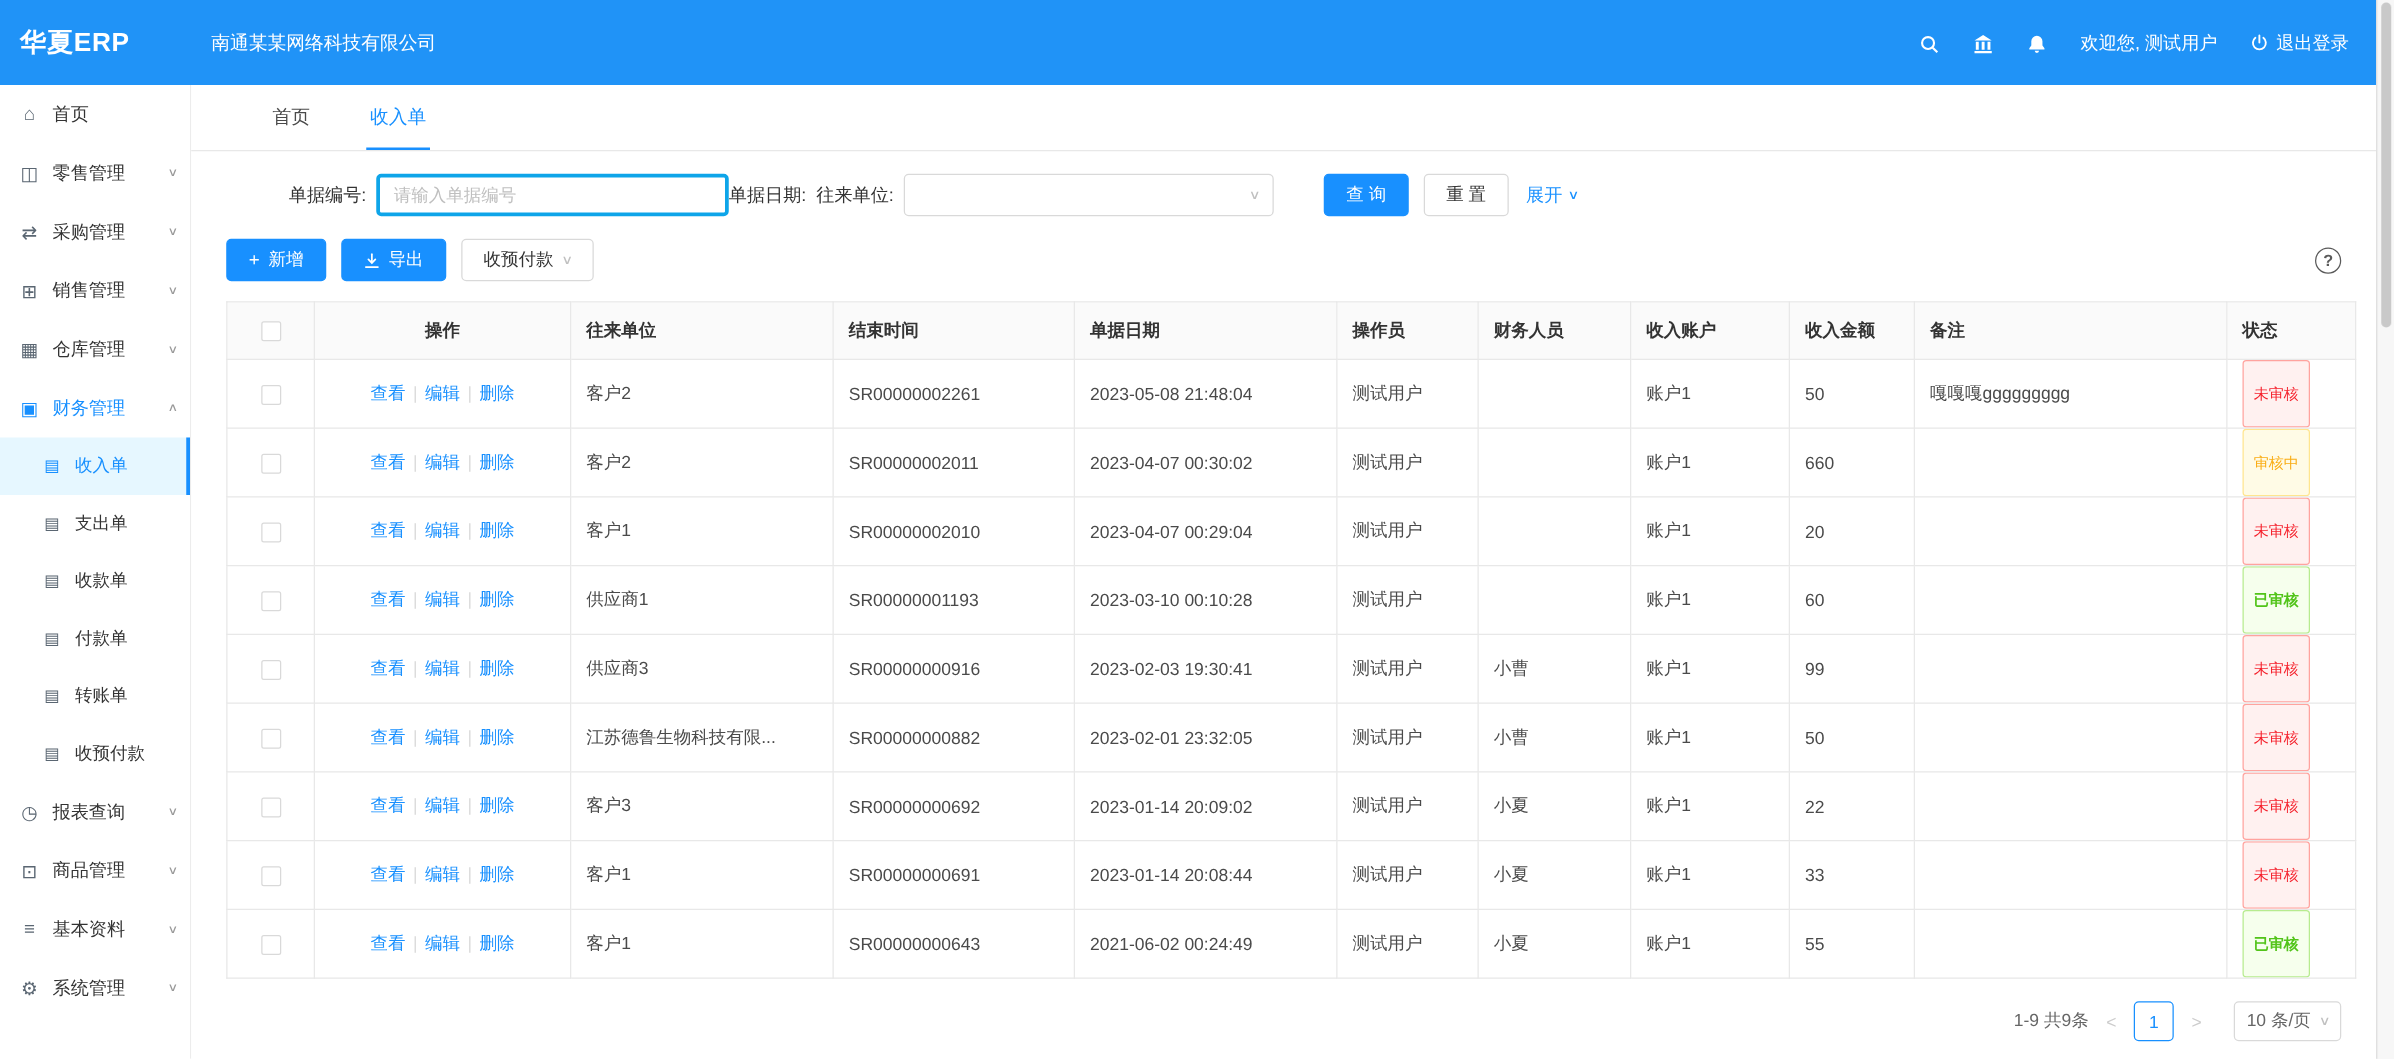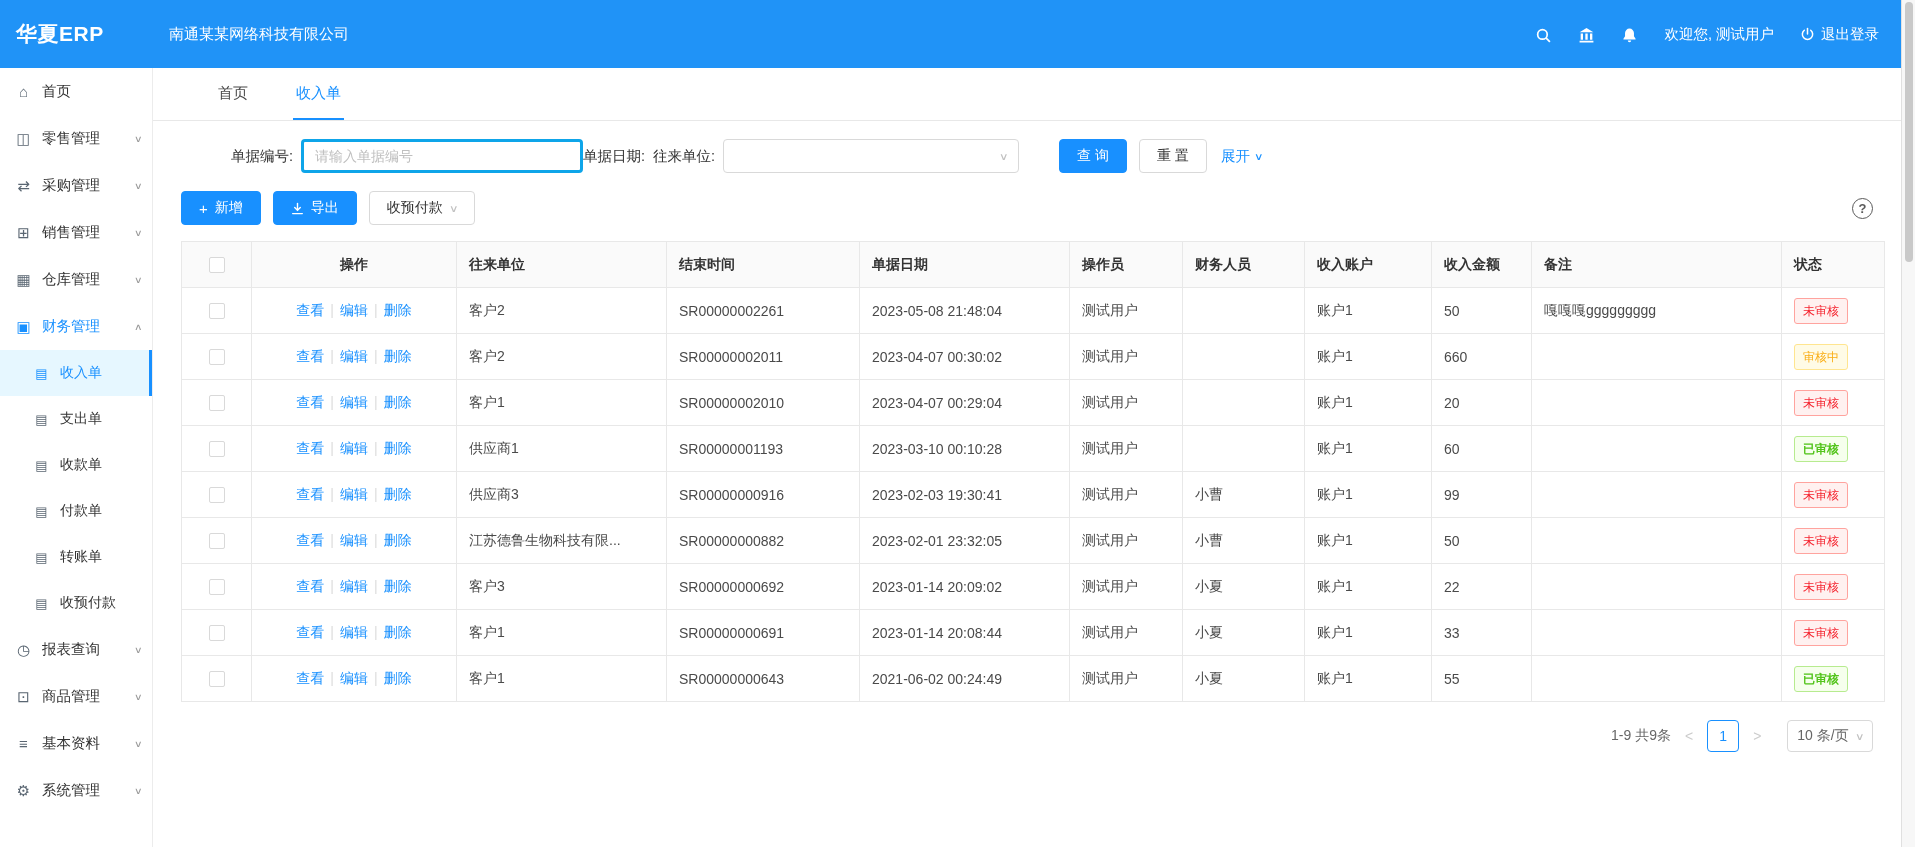--- a/index.html
+++ b/index.html
@@ -102,21 +102,21 @@
   }
   .grid th { background: #fafafa; color: #333; font-weight: bold; }
   .grid .center { text-align: center; }
   .checkbox {
     display: inline-block; width: 16px; height: 16px; border: 1px solid #d9d9d9;
     border-radius: 2px; background: #fff; vertical-align: middle; cursor: pointer;
   }
   .link { color: var(--accent); cursor: pointer; text-decoration: none; }
   .sep { color: #dcdcdc; margin: 0 6px; }
   .tag {
-    display: inline-block; padding: 3px 8px; font-size: 12px; border-radius: 3px;
+    display: inline-block; padding: 17px 8px; font-size: 12px; border-radius: 3px;
     border: 1px solid transparent; line-height: 18px;
   }
   .tag-red { color: var(--status-red, #f5222d); background: var(--status-red-bg, #fff1f0); border-color: var(--status-red-border, #ffa39e); }
   .tag-orange { color: var(--status-orange, #faad14); background: var(--status-orange-bg, #fffbe6); border-color: var(--status-orange-border, #ffe58f); }
   .tag-green { color: var(--status-green, #52c41a); background: var(--status-green-bg, #f6ffed); border-color: var(--status-green-border, #b7eb8f); font-weight: bold; }
 
   
   .pagination { display: flex; align-items: center; justify-content: flex-end; gap: 10px; padding: 18px 28px 0 0; font-size: 14px; color: #666; }
   .pg-btn { color: #ccc; font-size: 14px; cursor: pointer; padding: 0 4px; }
   .pg-num {

